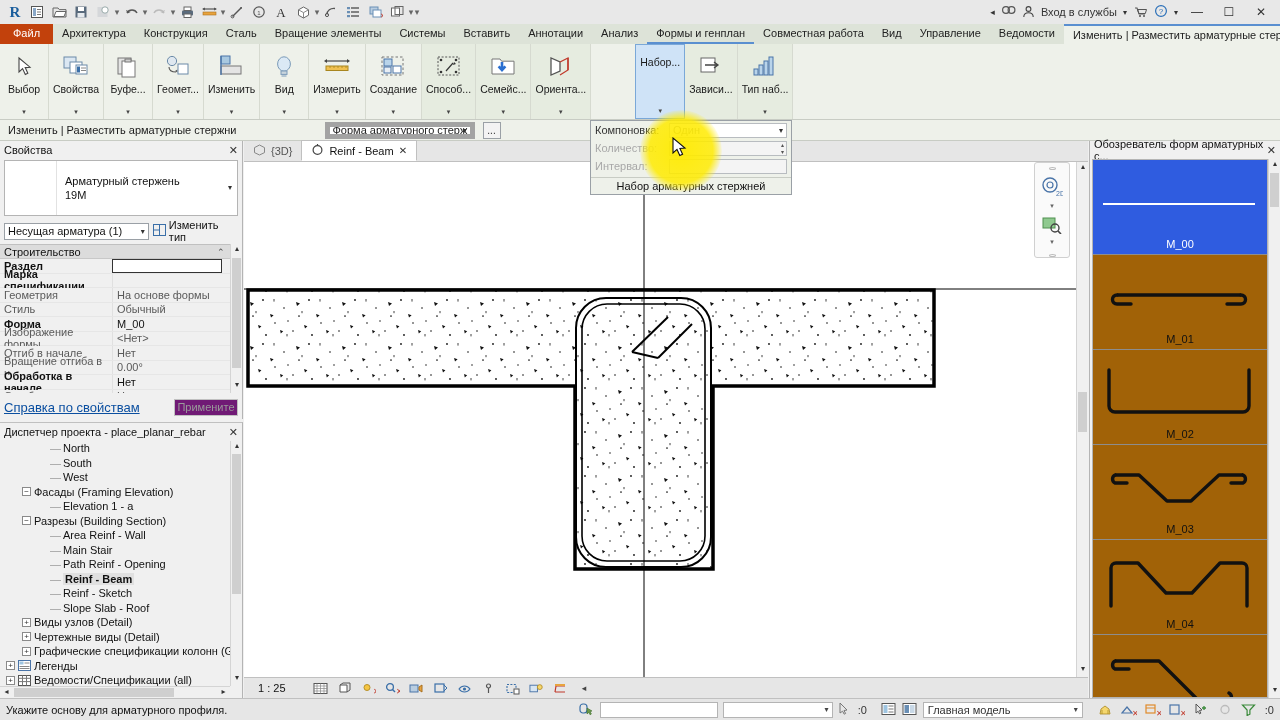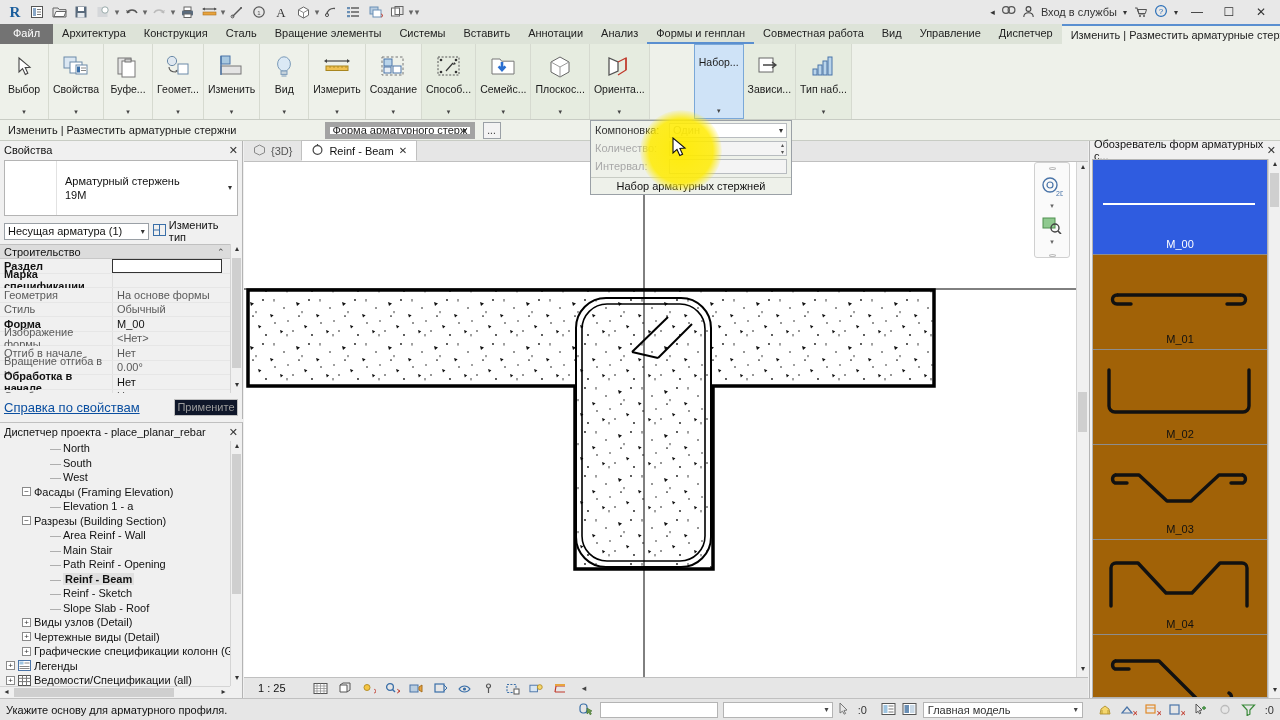--- a/index.html
+++ b/index.html
@@ -38,21 +38,21 @@
   .wbtn{ width:26px; height:22px; display:flex; align-items:center; justify-content:center; font-size:12px; color:#333;}
 
   
   #ribbon-tabs{
     position:absolute; left:0; top:24px; width:1280px; height:20px;
     background:#dde3d8; display:flex; align-items:flex-end; font-size:11px;
   }
   .rtab{
     padding:2px 9px 3px 9px; height:20px; line-height:15px; color:#222; white-space:nowrap;
   }
-  .rtab.file{ background:#737373; color:#fff; padding:2px 13px 3px 13px;}
+  .rtab.file{ background:#c2410c; color:#fff; padding:2px 13px 3px 13px;}
   .rtab.active{ background:#eef1ea; border-top:2px solid #5a8fd0; }
   .rtab.underl{ border-bottom:2px solid #5a8fd0; }
 
   
   #ribbon{
     position:absolute; left:0; top:44px; width:1280px; height:76px;
     background:#eef1ea; display:flex; align-items:stretch;
     border-bottom:1px solid #c8ccc4;
   }
   .rpanel{
@@ -157,21 +157,21 @@
   }
   #prop-scroll .thumb{ position:absolute; top:14px; left:1px; width:9px; height:110px; background:#cfcfcf;}
   #prop-scroll .up, #prop-scroll .dn{ position:absolute; left:0; width:12px; height:13px; text-align:center; font-size:8px; color:#333;}
   #prop-scroll .up{ top:0;} #prop-scroll .dn{ bottom:0;}
   #prop-foot{
     position:absolute; left:0; right:0; bottom:0; height:24px; display:flex;
     align-items:center; padding:0 4px;
   }
   #help-link{ font-size:13px; color:#0b4fa0; text-decoration:underline; cursor:pointer;}
   #apply-btn{
-    margin-left:auto; width:64px; height:17px; background:#0f172a; border:1px solid #c0c0c0;
+    margin-left:auto; width:64px; height:17px; background:#701a75; border:1px solid #c0c0c0;
     font-size:11px; color:#9a9a9a; display:flex; align-items:center; justify-content:center;
   }
 
   
   #browser{
     position:absolute; left:0; top:422px; width:243px; height:276px;
     background:#f0f0f0; border-right:1px solid #b4b4b4; border-top:1px solid #c0c0c0;
   }
   #tree{
     position:absolute; left:0; top:18px; right:12px; bottom:12px; overflow:hidden;
@@ -447,21 +447,21 @@
     <div class="rtab">Сталь</div>
     <div class="rtab">Вращение элементы</div>
     <div class="rtab">Системы</div>
     <div class="rtab">Вставить</div>
     <div class="rtab">Аннотации</div>
     <div class="rtab">Анализ</div>
     <div class="rtab underl">Формы и генплан</div>
     <div class="rtab">Совместная работа</div>
     <div class="rtab">Вид</div>
     <div class="rtab">Управление</div>
-    <div class="rtab">Диспетчер</div>
+    <div class="rtab">Ведомости</div>
     <div class="rtab active">Изменить | Разместить арматурные стержни</div>
   </div>
 
 <div id="ribbon">
     <div class="rpanel">
       <div class="rp-icon">
         <svg width="20" height="22" viewBox="0 0 20 22">
           <path d="M5 2 L5 16 L8.6 12.6 L11.3 18.4 L13.8 17.2 L11.2 11.6 L16 11.2 Z" fill="#fff" stroke="#444" stroke-width="1.1"></path>
         </svg>
       </div>
@@ -568,30 +568,20 @@
       <div class="rp-caret">▾</div>
     </div>
     <div class="rpanel green">
       <div class="rp-icon">
         <svg width="24" height="24" viewBox="0 0 24 24">
           <path d="M1 4h8l1.6 2.2H23V19H1z" fill="#fff" stroke="#777"></path>
           <path d="M11 7v7M7.6 11.4L11 15l3.4-3.6" fill="none" stroke="#2a6fd0" stroke-width="2.6"></path>
         </svg>
       </div>
       <div class="rp-label">Семейс...</div>
-      <div class="rp-caret">▾</div>
-    </div>
-    <div class="rpanel green">
-      <div class="rp-icon">
-        <svg width="24" height="24" viewBox="0 0 24 24">
-          <path d="M12 2l9 5v10l-9 5-9-5V7z" fill="#fff" stroke="#666"></path>
-          <path d="M3 7l9 5 9-5M12 12v10" fill="none" stroke="#999"></path>
-        </svg>
-      </div>
-      <div class="rp-label">Плоскос...</div>
       <div class="rp-caret">▾</div>
     </div>
     <div class="rpanel green">
       <div class="rp-icon">
         <svg width="26" height="24" viewBox="0 0 26 24">
           <path d="M3 3v17l9-4V7z" fill="#fff" stroke="#555" stroke-width="1.3"></path>
           <path d="M12 7l8-4v12l-8 5" fill="none" stroke="#c0392b" stroke-width="1.3"></path>
           <path d="M20 3v12" stroke="#c0392b" stroke-width="1.3"></path>
         </svg>
       </div>

